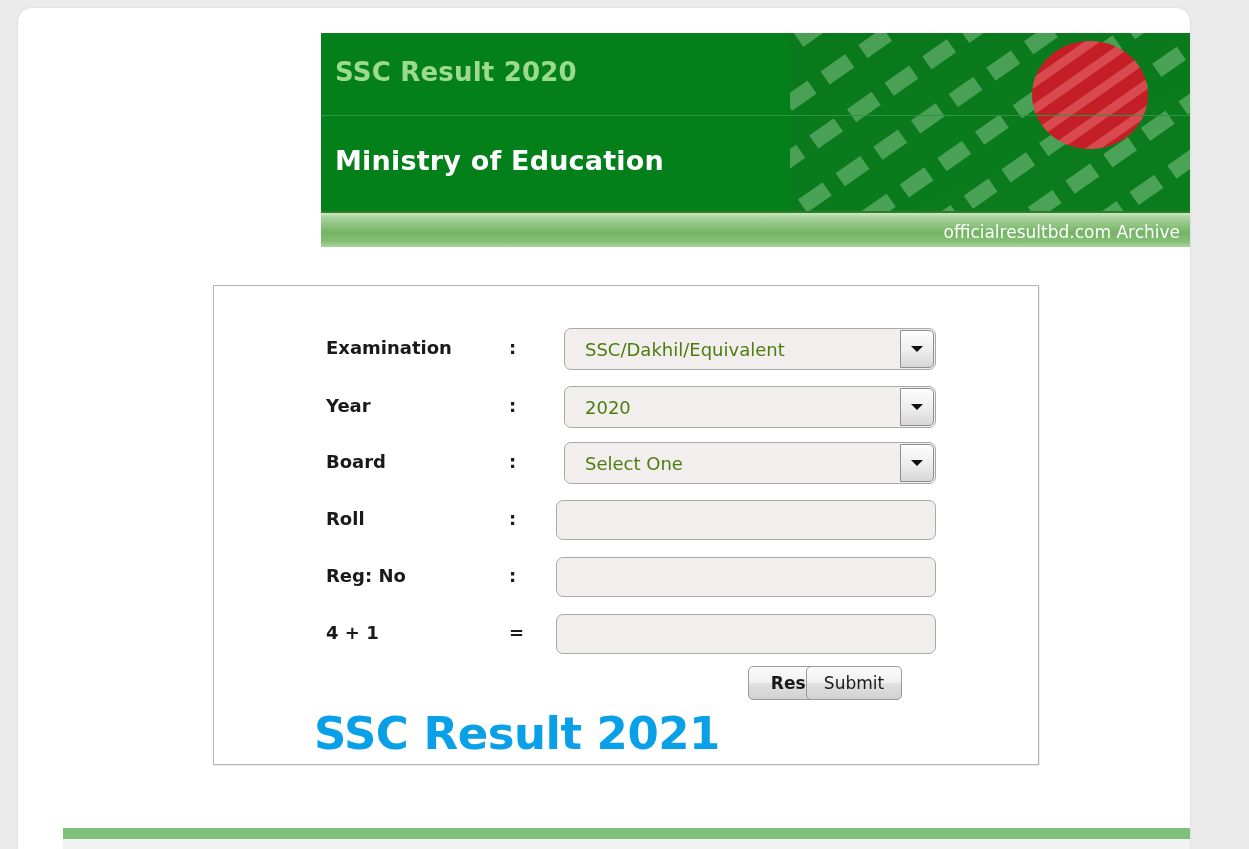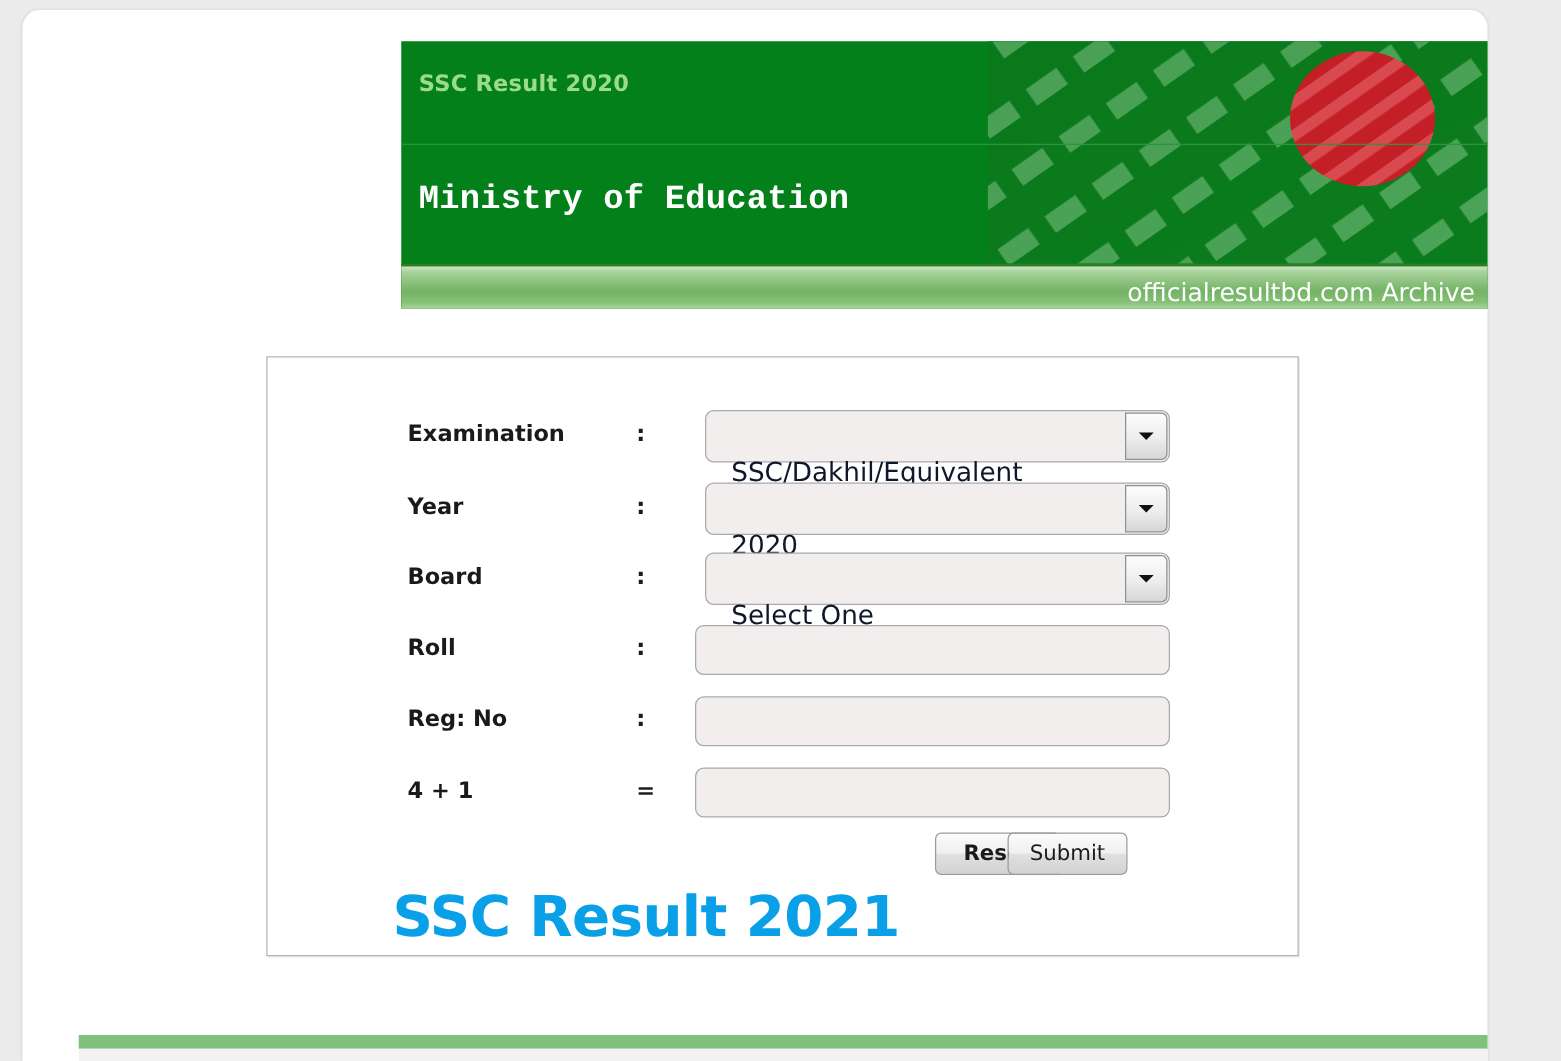--- a/index.html
+++ b/index.html
@@ -74,33 +74,32 @@
     top: 0;
     width: 869px;
     height: 83px;
     border-bottom: 1px solid #2d9440;
     box-sizing: border-box;
   }
   #title-text {
     position: absolute;
     left: 14px;
     top: 24px;
-    font-size: 18px;
+    font-size: 26px;
     font-weight: bold;
     color: #9ddb8c;
     letter-spacing: 0.2px;
     white-space: nowrap;
   }
   #ministry-row {
     position: absolute;
     left: 0;
     top: 84px;
     width: 869px;
     height: 94px;
-    font-family: Liberation Mono, monospace;
   }
   #ministry-text {
     position: absolute;
     left: 14px;
     top: 28px;
     font-size: 27px;
     font-weight: bold;
     color: #ffffff;
     letter-spacing: 0.2px;
     white-space: nowrap;
@@ -112,21 +111,21 @@
     width: 869px;
     height: 36px;
     background: linear-gradient(to bottom,
         #cfe7c6 0%, #a9d39c 12%, #74b365 55%, #86c077 80%, #b9deac 100%);
     border-top: 2px solid #2d7d27;
   }
   #archive-text {
     position: absolute;
     right: 10px;
     top: 9px;
-    font-size: 20px;
+    font-size: 17px;
     color: #ffffff;
     white-space: nowrap;
   }
 
   
   #form-panel {
     position: absolute;
     left: 195px;
     top: 277px;
     width: 826px;
@@ -179,24 +178,23 @@
     height: 42px;
     background: #f2eeee;
     border: 1px solid #a9a9a9;
     border-radius: 7px;
     box-sizing: border-box;
   }
   .select-value {
     position: absolute;
     left: 20px;
     top: 10px;
-    font-size: 21px;
-    color: #0f172a;
-    white-space: nowrap;
-    margin-top: 27px;
+    font-size: 18px;
+    color: #4d7c0f;
+    white-space: nowrap;
   }
   .select-arrow-btn {
     position: absolute;
     right: 2px;
     top: 2px;
     width: 34px;
     height: 38px;
     background: linear-gradient(to bottom, #fdfdfd 0%, #ededed 55%, #d6d6d6 100%);
     border: 1px solid #8f8f8f;
     border-radius: 0 5px 5px 0;

